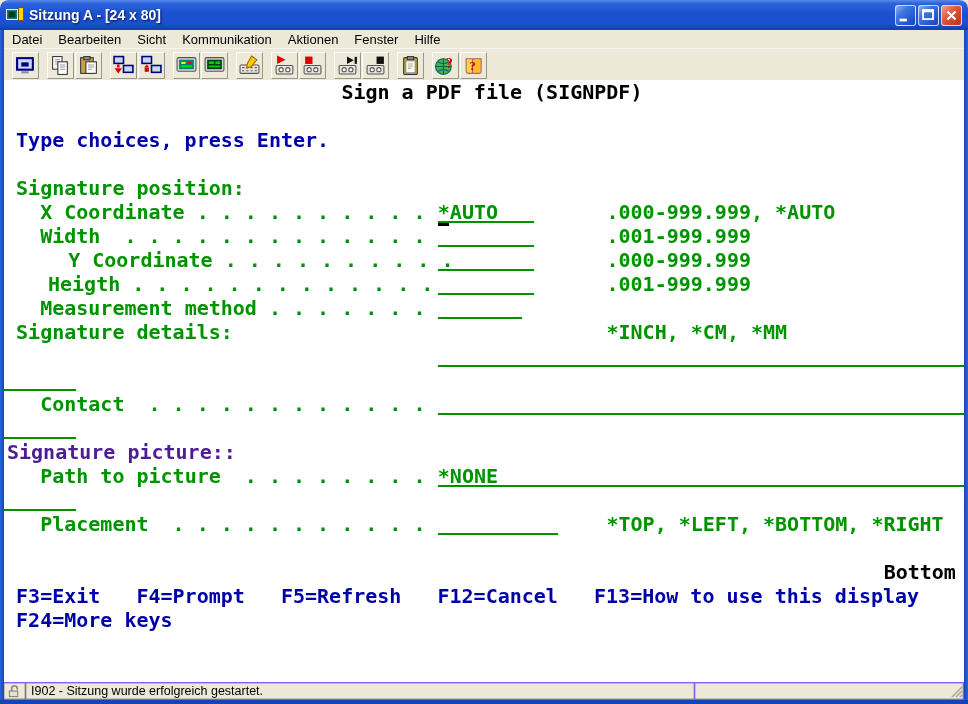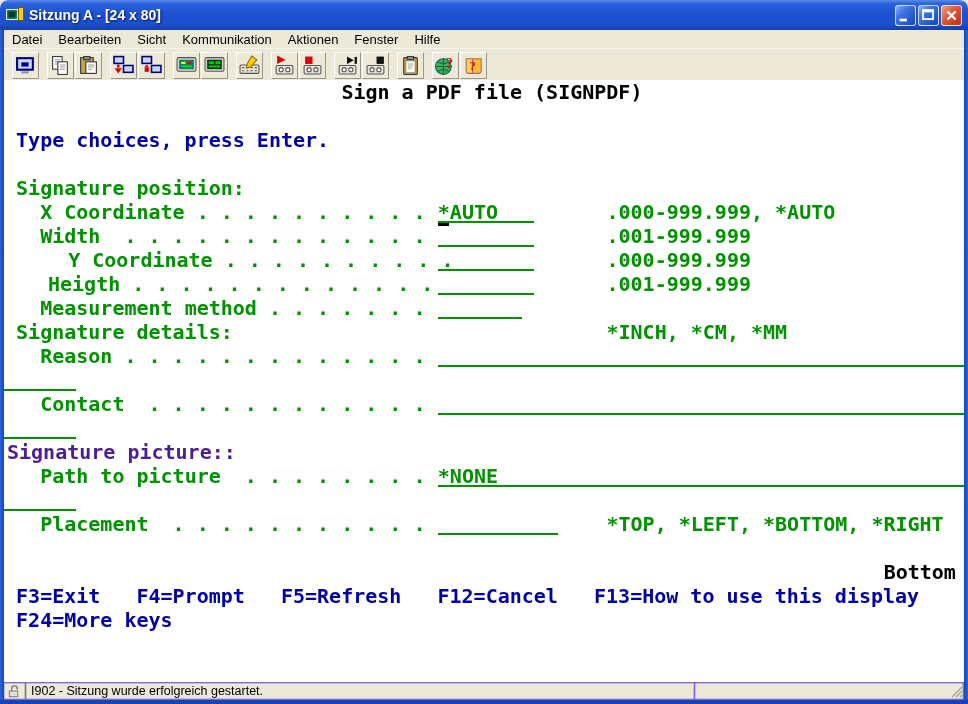--- a/index.html
+++ b/index.html
@@ -239,21 +239,20 @@
       <span class="tseg" style="left: 602.5px; top: 120px; color: rgb(0, 147, 0);">.000-999.999, *AUTO</span>
       <span class="tseg" style="left: 36.15px; top: 144px; color: rgb(0, 147, 0);">Width  . . . . . . . . . . . . .</span>
       <span class="tseg" style="left: 602.5px; top: 144px; color: rgb(0, 147, 0);">.001-999.999</span>
       <span class="tseg" style="left: 36.15px; top: 168px; color: rgb(0, 147, 0); margin-left: 28px;">Y Coordinate . . . . . . . . . .</span>
       <span class="tseg" style="left: 602.5px; top: 168px; color: rgb(0, 147, 0);">.000-999.999</span>
       <span class="tseg" style="left: 44px; top: 192px; color: rgb(0, 147, 0);">Heigth . . . . . . . . . . . . .</span>
       <span class="tseg" style="left: 602.5px; top: 192px; color: rgb(0, 147, 0);">.001-999.999</span>
       <span class="tseg" style="left: 36.15px; top: 216px; color: rgb(0, 147, 0);">Measurement method . . . . . . .</span>
       <span class="tseg" style="left: 602.5px; top: 216px; color: rgb(0, 147, 0); margin-top: 24px;">*INCH, *CM, *MM</span>
       <span class="tseg" style="left: 12.05px; top: 240px; color: rgb(0, 147, 0);">Signature details:</span>
-      <span class="tseg" style="left: 36.15px; top: 264px; color: rgb(0, 147, 0);">Reason . . . . . . . . . . . . .</span>
       <span class="tseg" style="left: 36.15px; top: 312px; color: rgb(0, 147, 0);">Contact  . . . . . . . . . . . .</span>
       <span class="tseg" style="left: 3px; top: 360px; color: #4c1d95;">Signature picture::</span>
       <span class="tseg" style="left: 36.15px; top: 384px; color: rgb(0, 147, 0);">Path to picture  . . . . . . . .</span>
       <span class="tseg" style="left: 36.15px; top: 432px; color: rgb(0, 147, 0);">Placement  . . . . . . . . . . .</span>
       <span class="tseg" style="left: 602.5px; top: 432px; color: rgb(0, 147, 0);">*TOP, *LEFT, *BOTTOM, *RIGHT</span>
       <span class="tseg" style="left: 879.65px; top: 480px; color: rgb(0, 0, 0);">Bottom</span>
       <span class="tseg" style="left: 12.05px; top: 504px; color: rgb(0, 0, 168);">F3=Exit   F4=Prompt   F5=Refresh   F12=Cancel   F13=How to use this display</span>
       <span class="tseg" style="left: 12.05px; top: 528px; color: rgb(0, 0, 168);">F24=More keys</span>
       <div class="cursor" style="left: 433.8px; top: 143px;"></div>
     </div>

